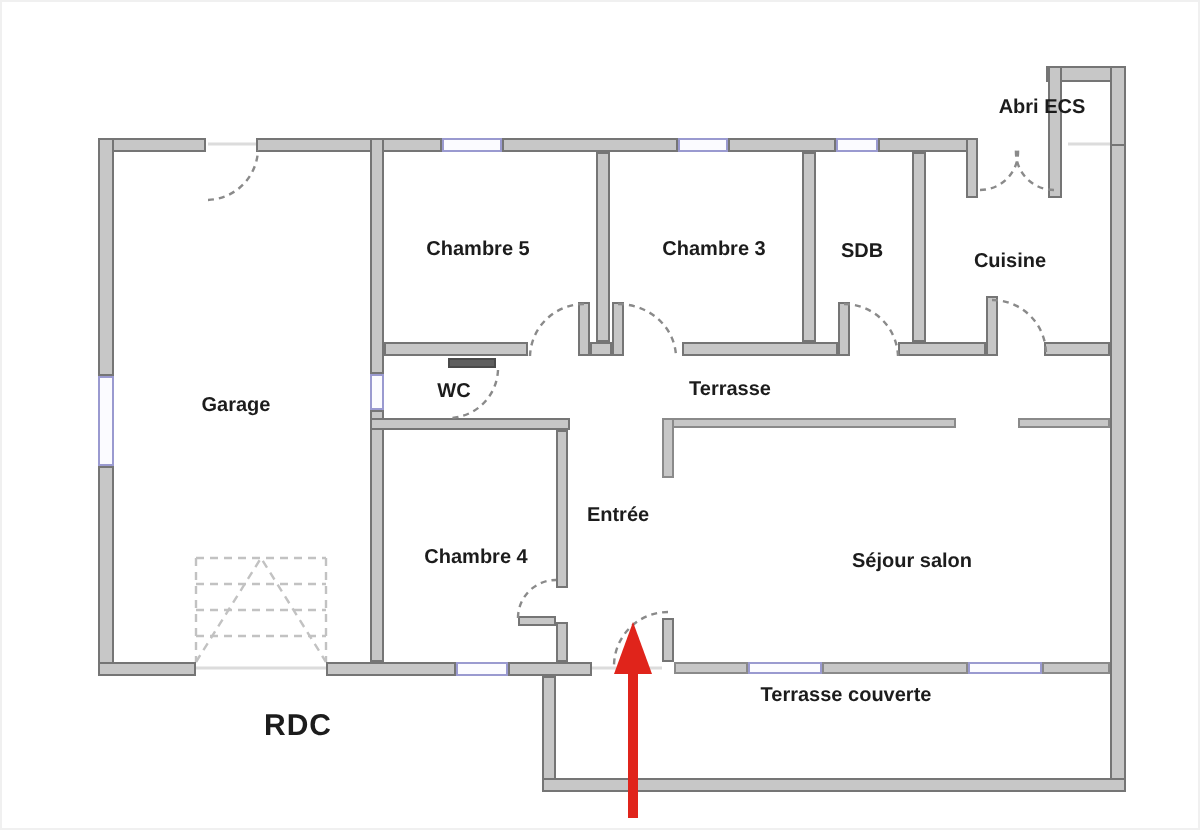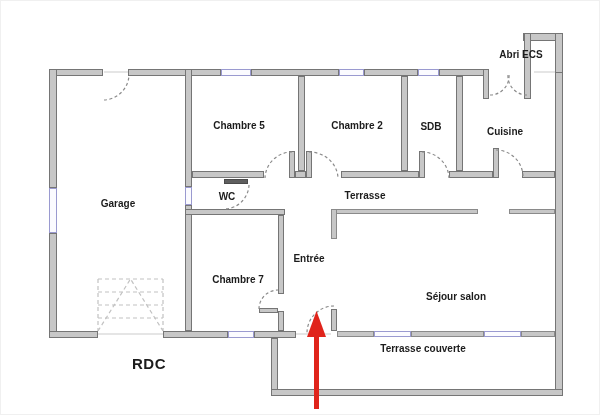--- a/index.html
+++ b/index.html
@@ -116,25 +116,25 @@
     </g>
 
     <g fill="#e0241b">
       <rect x="313" y="330" width="5" height="78"></rect>
       <polygon points="315.5,310 306,336 325,336"></polygon>
     </g>
   </svg>
 
   <div class="lbl" style="left:117px;top:202px">Garage</div>
   <div class="lbl" style="left:238px;top:124px">Chambre 5</div>
-  <div class="lbl" style="left:356px;top:124px">Chambre 2</div>
+  <div class="lbl" style="left:356px;top:124px">Chambre 3</div>
   <div class="lbl" style="left:430px;top:125px">SDB</div>
   <div class="lbl" style="left:504px;top:130px">Cuisine</div>
   <div class="lbl" style="left:520px;top:53px">Abri ECS</div>
   <div class="lbl" style="left:226px;top:195px">WC</div>
   <div class="lbl" style="left:364px;top:194px">Terrasse</div>
-  <div class="lbl" style="left:237px;top:278px">Chambre 7</div>
+  <div class="lbl" style="left:237px;top:278px">Chambre 4</div>
   <div class="lbl" style="left:308px;top:257px">Entrée</div>
-  <div class="lbl" style="left:455px;top:295px">Séjour salon</div>
+  <div class="lbl" style="left:455px;top:280px">Séjour salon</div>
   <div class="lbl" style="left:422px;top:347px">Terrasse couverte</div>
   <div class="lbl lbl-rdc" style="left:148px;top:362px">RDC</div>
 
 </div>
 
 </body></html>

